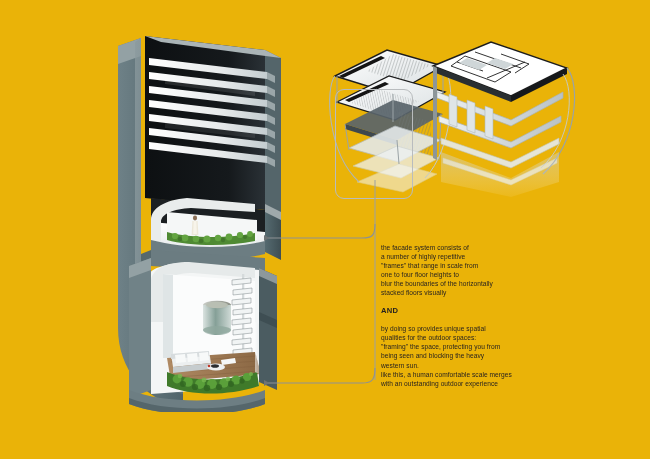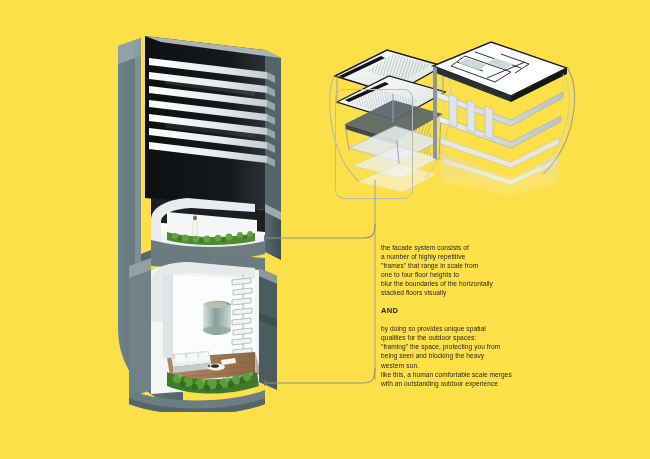--- a/index.html
+++ b/index.html
@@ -2,21 +2,21 @@
 <html><head>
 <meta charset="utf-8">
 <title>Facade System Diagram</title>
 <style>
   html,body{margin:0;padding:0;background:#ffffff;}
   body{
     width:650px;height:459px;overflow:hidden;position:relative;
     font-family:"Liberation Sans","DejaVu Sans",sans-serif;
     -webkit-font-smoothing:antialiased;
   }
-  .board{position:absolute;left:0;top:0;width:650px;height:459px;background:#fde047;}
+  .board{position:absolute;left:0;top:0;width:650px;height:459px;background:#eab308;}
 
   
   .abs{position:absolute;}
   .nosel{user-select:none;}
 
   
   #tower{left:105px;top:22px;width:190px;height:390px;}
 
   .svgwrap{position:absolute;left:0;top:0;width:100%;height:100%;}
 

